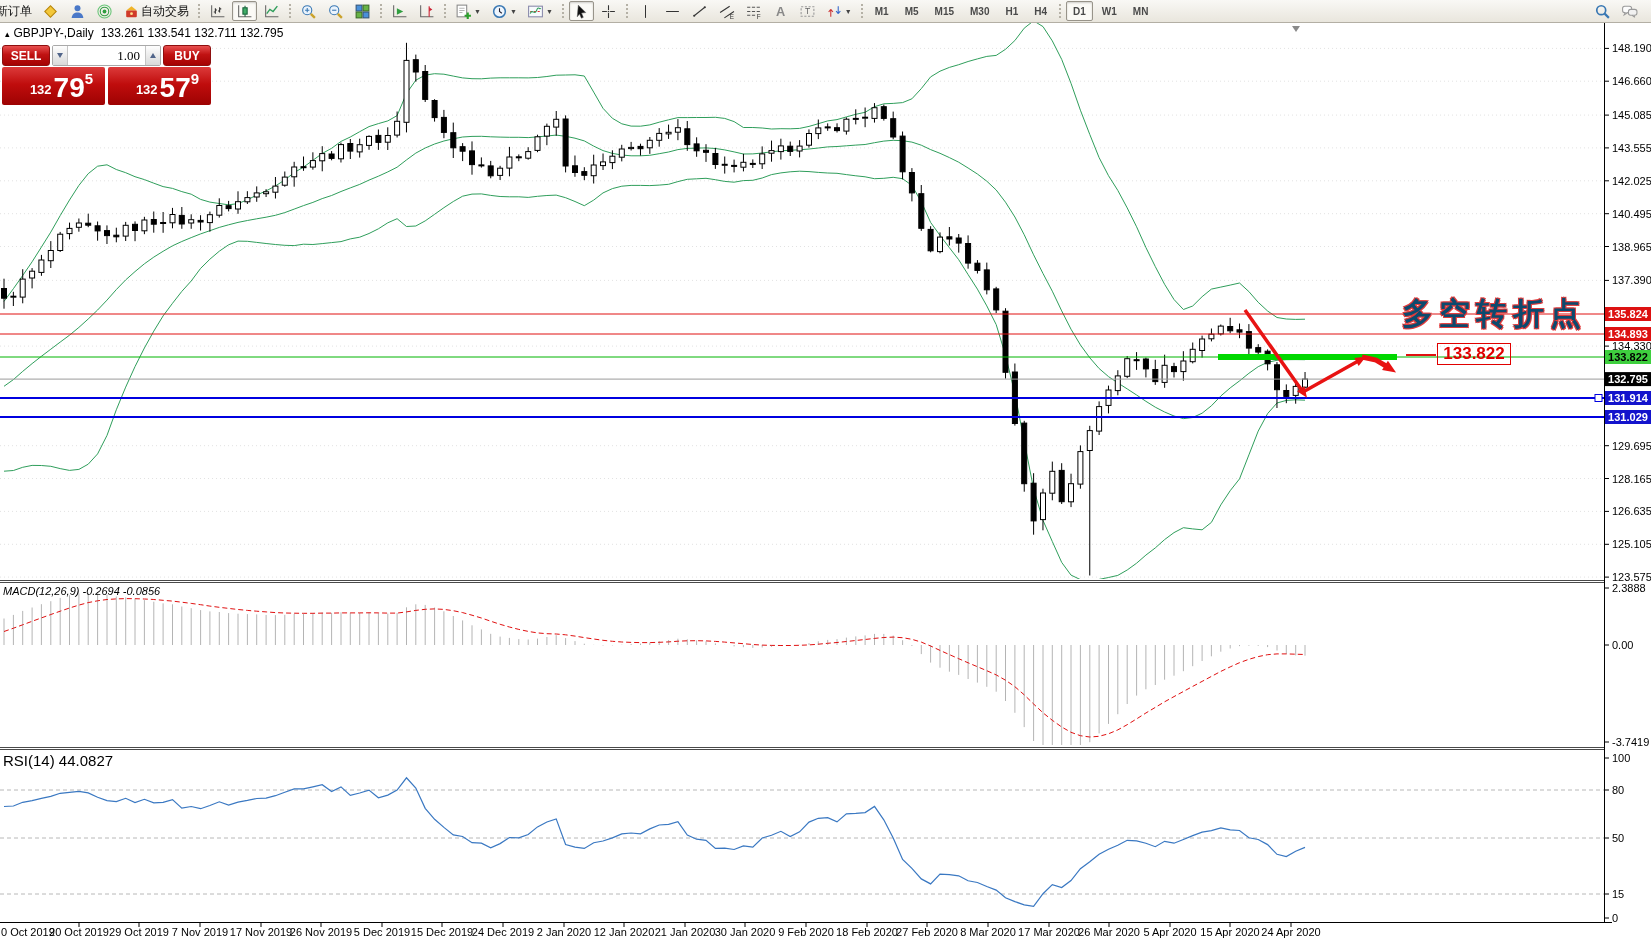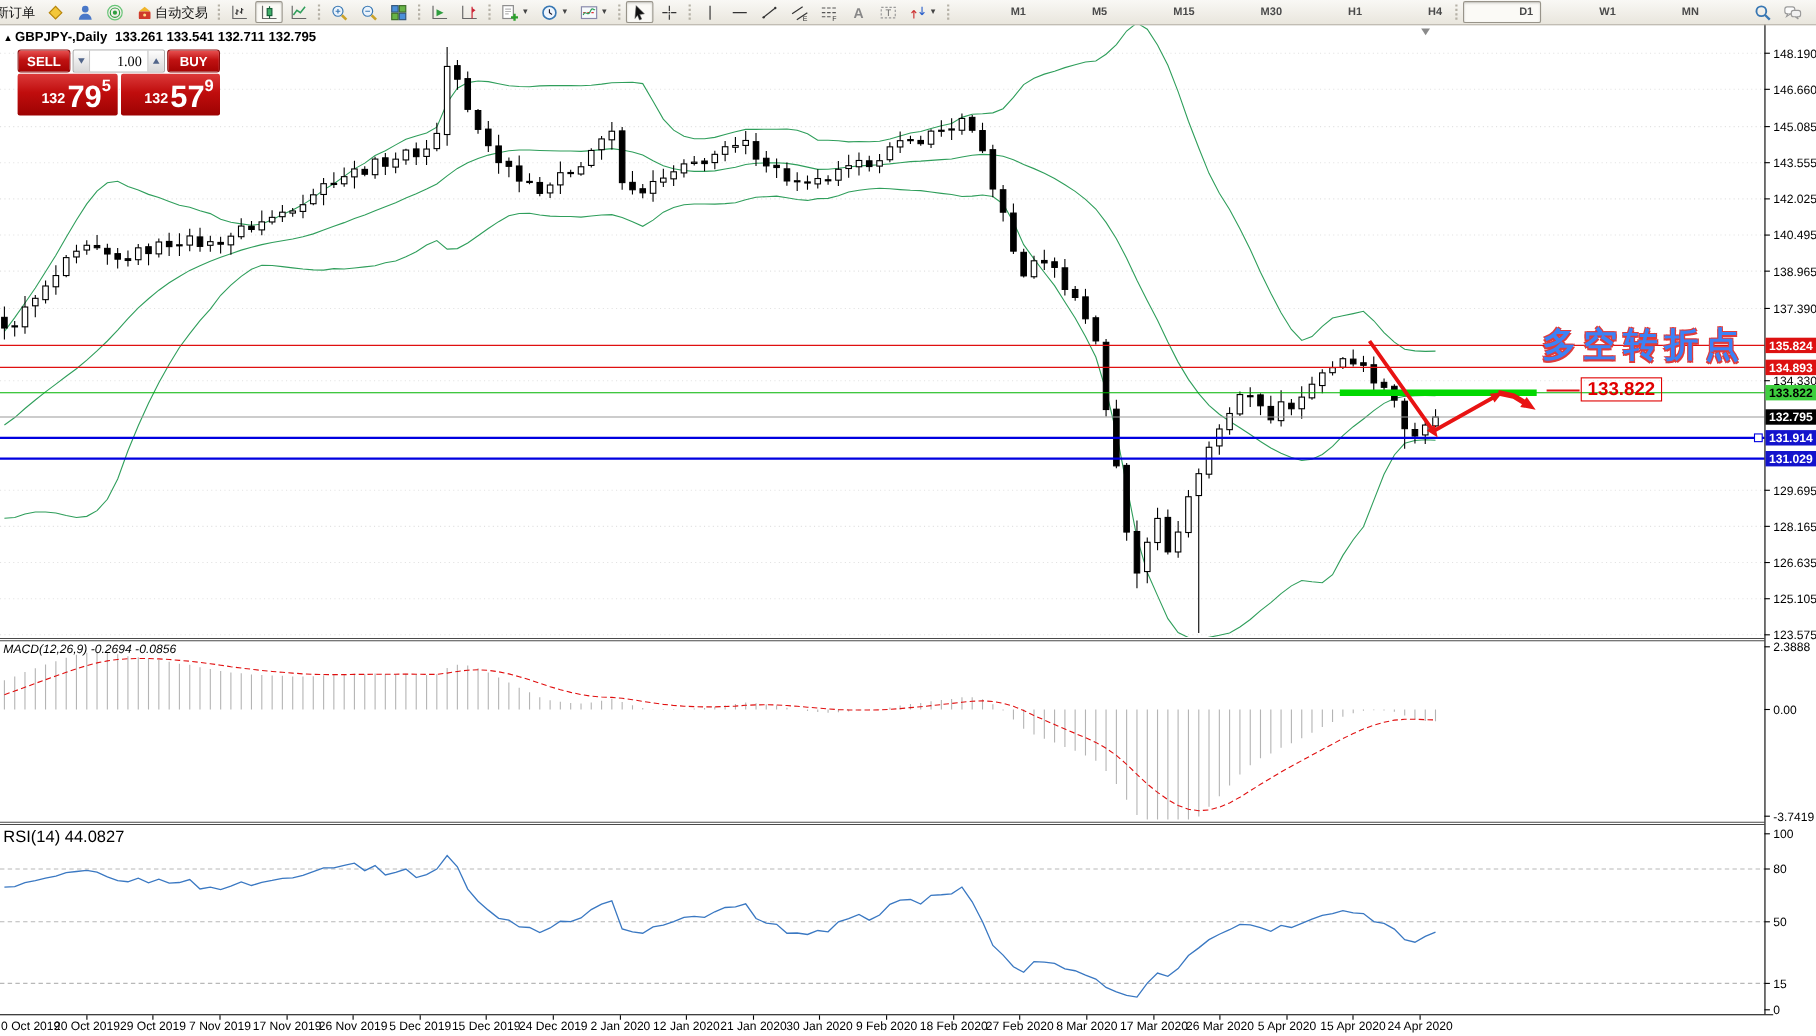--- a/index.html
+++ b/index.html
@@ -10,30 +10,30 @@
   
   .toolbar{position:absolute;left:0;top:0;width:100%;height:23px;display:flex;align-items:center;
     background:linear-gradient(#f9f8f5,#e9e6dd);border-bottom:1px solid #b3afa4;overflow:hidden;z-index:20;}
   .tb-group{display:flex;align-items:center;height:36px;justify-content:space-between;}
   .grip{width:0;height:14px;border-left:2px dotted #b5b1a6;margin:0 4px;}
   .tb-btn{background:transparent;border:1px solid transparent;border-radius:2px;height:20px;
     display:flex;align-items:center;gap:1px;padding:0 3px;margin:0 1px;font-family:inherit;cursor:default;}
   .tb-btn.active{background:#fbfaf6;border-color:#98948a;box-shadow:inset 0 1px 2px rgba(0,0,0,.18);}
   .tb-btn.clip{margin-left:-8px;}
   .tb-lbl{font-size:12px;color:#111;white-space:nowrap;}
-  .tf-lbl{font-size:10px;font-weight:bold;color:#4a4a4a;padding:0 3px;margin-left:44px;}
+  .tf-lbl{font-size:10px;font-weight:bold;color:#4a4a4a;padding:0 3px;}
   .tb-ico{display:flex;width:17px;height:17px;}
   .dd{font-size:7px;color:#444;margin-left:1px;}
   .tb-right{margin-left:auto;display:flex;margin-right:8px;}
   
-  .symbol-title{position:absolute;left:5px;top:26px;font-size:12px;font-weight:bold;color:#000;z-index:5;white-space:nowrap;}
+  .symbol-title{position:absolute;left:5px;top:26px;font-size:12px;font-weight:normal;color:#000;z-index:5;white-space:nowrap;}
   .symbol-title .tri{font-size:9px;margin-right:4px;}
   .symbol-title .ohlc{margin-left:7px;}
   
-  .trade-panel{position:absolute;left:16px;top:45px;width:184px;z-index:6;}
+  .trade-panel{position:absolute;left:2px;top:45px;width:209px;z-index:6;}
   .tp-row1{display:flex;height:21px;gap:2px;}
   .tp-sell,.tp-buy{width:48px;font-size:12px;font-weight:bold;color:#fff;font-family:inherit;
     background:linear-gradient(#e85050,#c01212 45%,#a50303);border:1px solid #8e0f0f;border-radius:3px;}
   .tp-vol{flex:1;display:flex;border:1px solid #a9a9a9;background:#fff;border-radius:2px;overflow:hidden;}
   .tp-spin{width:15px;background:linear-gradient(#fefefe,#d9d9d9);border:none;display:flex;align-items:center;justify-content:center;padding:0;}
   .tp-spin.l{border-right:1px solid #c4c4c4;}
   .tp-spin.r{border-left:1px solid #c4c4c4;}
   .tri-dn{width:0;height:0;border-left:3.5px solid transparent;border-right:3.5px solid transparent;border-top:5px solid #51658a;}
   .tri-up{width:0;height:0;border-left:3.5px solid transparent;border-right:3.5px solid transparent;border-bottom:5px solid #51658a;}
   .tp-val{flex:1;min-width:0;border:none;outline:none;text-align:right;font-size:13px;padding:0 5px;font-family:Liberation Serif, serif;color:#000;}
@@ -41,21 +41,21 @@
   .tp-price{flex:1;height:38px;border-radius:2px;color:#fff;display:flex;align-items:flex-end;justify-content:center;
     background:linear-gradient(#dc3a3a,#c00d0d 45%,#9d0202);padding-bottom:2px;}
   .tp-pre{font-size:13px;font-weight:bold;margin:0 2px 6px 16px;}
   .tp-main{font-size:28px;font-weight:bold;line-height:30px;}
   .tp-pip{font-size:15px;font-weight:bold;margin-bottom:16px;}
   
   .macd-label{position:absolute;left:3px;top:585px;font-size:11px;color:#000;z-index:5;font-style:italic;}
   .rsi-label{position:absolute;left:3px;top:752px;font-size:15px;color:#000;z-index:5;}
   
   .turning-point{position:absolute;left:1402px;top:293px;font-size:31px;font-weight:bold;letter-spacing:6px;
-    color:#3b82f6;white-space:nowrap;z-index:5;
+    color:#0c4a6e;white-space:nowrap;z-index:5;
     text-shadow:1px 1px 0 #e03c3c,-1px -1px 0 #e03c3c,1px -1px 0 #e03c3c,-1px 1px 0 #e03c3c;}
   .price-callout{position:absolute;left:1437px;top:343px;width:74px;height:22px;border:1px solid #e00000;
     color:#e00000;font-size:17px;font-weight:bold;text-align:center;line-height:20px;z-index:5;background:rgba(255,255,255,.0);}
   #chart-svg{position:absolute;left:0;top:0;}
 </style>
 </head>
 <body>
 
 <div class="stage">
   <svg id="chart-svg" width="1651" height="942">

